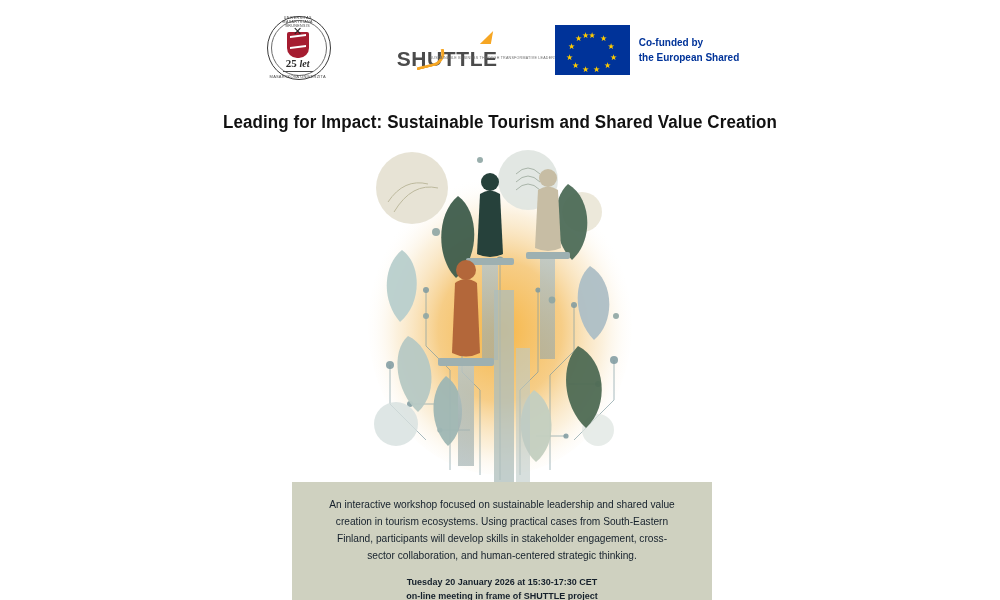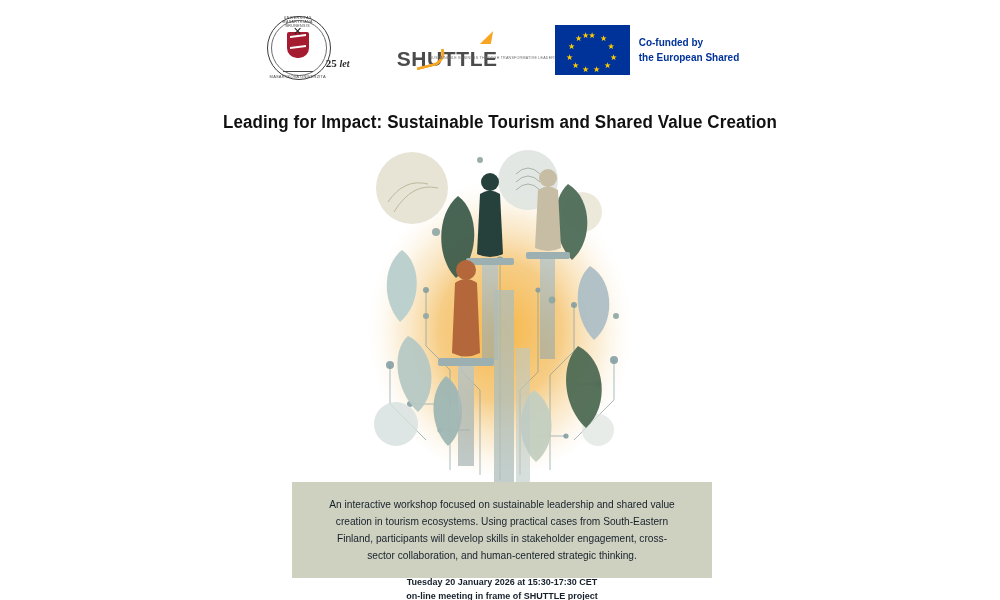--- a/index.html
+++ b/index.html
@@ -110,21 +110,20 @@
   .seal .seal-anniv {
     position: absolute;
     left: 14px;
     top: 43px;
     width: 46px;
     text-align: center;
     font-family: "Liberation Serif", serif;
     font-size: 11px;
     font-weight: bold;
     color: #2b2b2b;
-    margin-left: 40px;
   }
   .seal .seal-anniv em {
     font-style: italic;
     font-size: 10px;
   }
   .seal .seal-underline {
     position: absolute;
     left: 22px;
     top: 57px;
     width: 30px;
@@ -244,21 +243,21 @@
     overflow: hidden;
   }
   .art svg { display: block; }
 
   
   .panel {
     position: absolute;
     left: 292px;
     top: 482px;
     width: 420px;
-    height: 96px;
+    height: 118px;
     background: #cfd1c0;
     padding: 14px 26px 0 26px;
     box-sizing: border-box;
   }
   .panel .desc {
     font-family: "Liberation Sans", sans-serif;
     font-size: 10.6px;
     line-height: 17px;
     color: #15202b;
     text-align: center;

